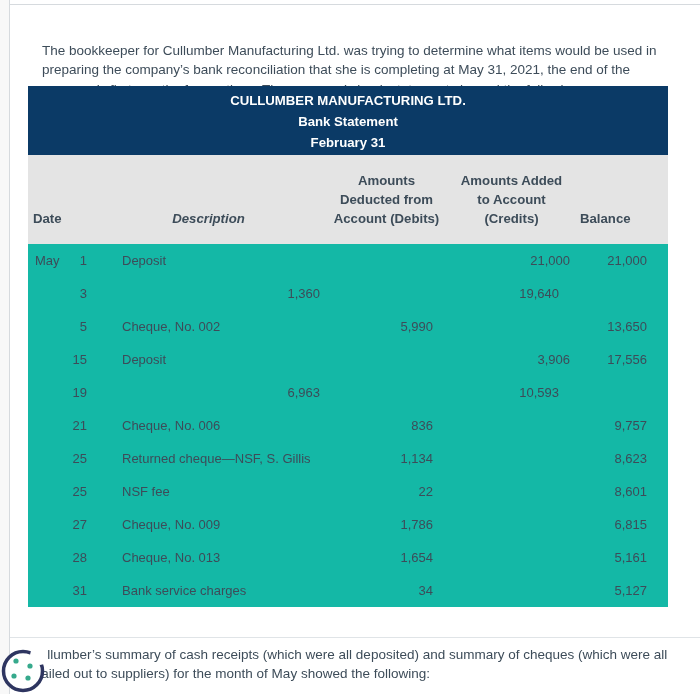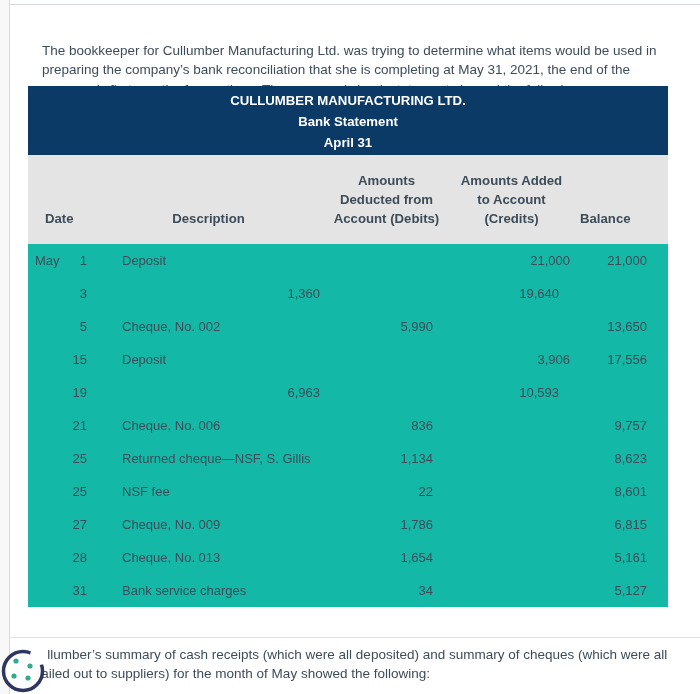--- a/index.html
+++ b/index.html
@@ -32,22 +32,22 @@
     background:var(--navy);color:#fff;text-align:center;
     font-weight:bold;font-size:13.2px;line-height:21px;
     padding:4px 3px 2px;height:69px;
   }
   .stmt-header{
     display:grid;grid-template-columns:35px 24px 243px 113px 137px 88px;
     background:var(--header-gray);height:89px;align-items:end;
     padding-bottom:25px;font-weight:bold;font-size:13.2px;line-height:19px;
   }
   .stmt-header > div{white-space:pre-line;}
-  .th-date{padding-left:17px;}
-  .th-desc{text-align:center;}
+  .th-date{padding-left:5px;}
+  .th-desc{text-align:center;font-style:italic;}
   .th-debit{text-align:center;margin-top:16px;}
   .th-credit{text-align:center;}
   .th-balance{text-align:right;padding-right:38px;}
 
   .stmt-row{
     display:grid;grid-template-columns:35px 24px 243px 113px 137px 88px;
     height:33px;align-items:center;font-size:13px;background:#14b8a6;
   }
   .c-month{padding-left:7px;}
   .c-day{text-align:right;}
@@ -64,21 +64,21 @@
 <div class="page">
   <div class="left-strip"></div>
   <div class="top-border"></div>
 
   <p class="intro">The bookkeeper for Cullumber Manufacturing Ltd. was trying to determine what items would be used in preparing the company’s bank reconciliation that she is completing at May 31, 2021, the end of the company’s first month of operations. The company’s bank statement showed the following:</p>
 
   <div class="statement">
     <div class="stmt-title">
       <div>CULLUMBER MANUFACTURING LTD.</div>
       <div>Bank Statement</div>
-      <div>April 31</div>
+      <div>February 31</div>
     </div>
     <div class="stmt-header">
       <div class="th-date">Date</div>
       <div></div>
       <div class="th-desc">Description</div>
       <div class="th-debit">Amounts
 Deducted from
 Account (Debits)</div>
       <div class="th-credit">Amounts Added
 to Account

